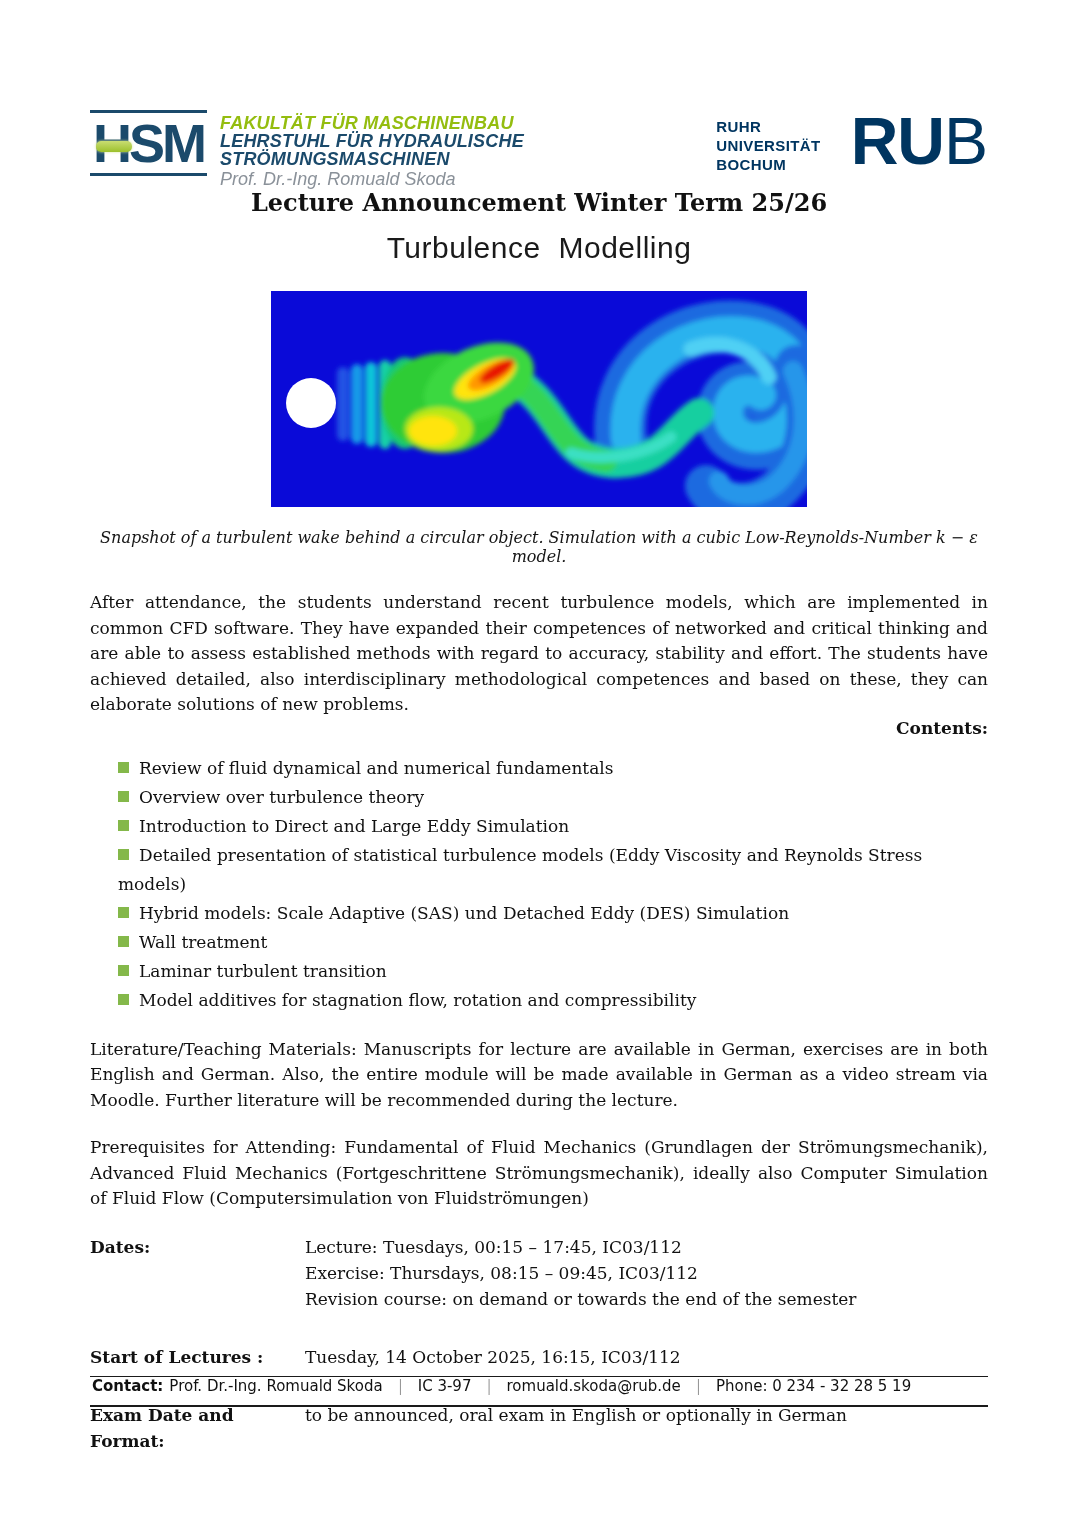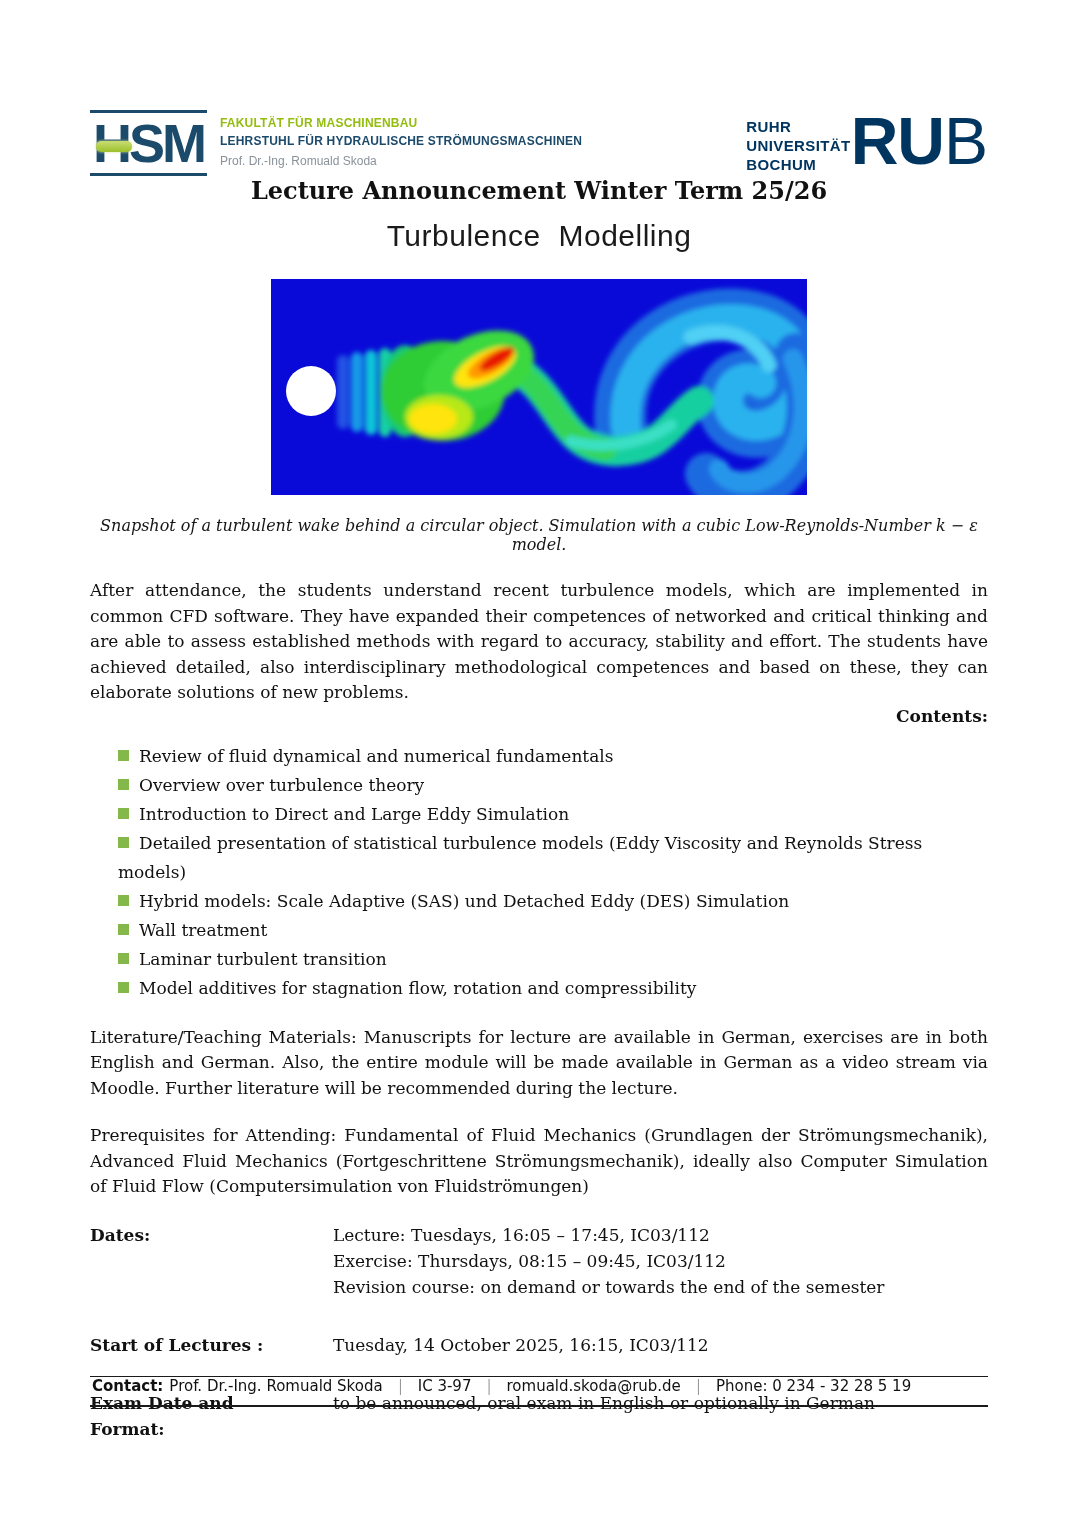--- a/index.html
+++ b/index.html
@@ -9,25 +9,25 @@
     background:#ffffff; padding:110px 90px 0 90px; overflow:hidden;
     font-family:"DejaVu Serif", serif; color:#111;
   }
   
   .masthead { display:flex; justify-content:space-between; align-items:flex-start; }
   .hsm { display:flex; gap:13px; align-items:flex-start; }
   .hsm-mark { position:relative; border-top:3px solid var(--hsm-navy); border-bottom:3px solid var(--hsm-navy); padding:1px 3px; }
   .hsm-letters { font-family:"Liberation Sans", sans-serif; font-weight:bold; font-size:54px; line-height:58px; letter-spacing:-3px; color:var(--hsm-navy); }
   .hsm-bar { position:absolute; left:6px; top:28px; width:36px; height:11px; border-radius:5px;
              background:linear-gradient(180deg,#c9dd72,#9cc02c); box-shadow:0 0 3px #d6e49a; }
-  .hsm-text { margin-top:4px; font-family:"Liberation Sans", sans-serif; font-size:12px; line-height:18px; }
+  .hsm-text { margin-top:4px; font-family:"Liberation Sans", sans-serif; font-size:18px; line-height:18px;font-style:italic; }
   .hsm-line1 { font-weight:bold; color:var(--rub-green); letter-spacing:.2px; }
   .hsm-line2 { font-weight:bold; color:var(--hsm-navy); letter-spacing:.2px; }
   .hsm-line3 { color:var(--logo-gray); margin-top:2px; }
-  .rub { display:flex; align-items:flex-start; }
+  .rub { display:flex; gap:30px; align-items:flex-start; }
   .rub-text { margin-top:7px; font-family:"Liberation Sans", sans-serif; font-weight:bold; font-size:15px; line-height:19px; color:var(--rub-navy); letter-spacing:.4px; }
   .rub-mark { font-family:"Liberation Sans", sans-serif; font-size:66px; line-height:62px; color:var(--rub-navy); }
   .rub-ru { font-weight:800; letter-spacing:-1px; }
   .rub-b  { font-weight:300; }
   
   h1 { text-align:center; font-size:24px; font-weight:bold; font-family:"DejaVu Serif", serif; }
   h2 { margin-top:14px; text-align:center; font-family:Liberation Sans, sans-serif; font-weight:400; font-size:30px; letter-spacing:.5px; word-spacing:9px; color:#1a1a1a; }
   
   figure { margin-top:26px; text-align:center; }
   .cfd { display:inline-block; width:536px; height:216px; line-height:0; }
@@ -35,21 +35,21 @@
   
   .intro { margin-top:24px; text-align:justify; font-size:17px; line-height:25.5px; }
   .contents-head { padding-left:6px; font-weight:bold; font-size:17px;text-align:right; }
   .contents { margin-top:16px; list-style:none; padding-left:28px; }
   .c-item { font-size:17px; line-height:29px; }
   .sq { display:inline-block; width:11px; height:11px; background:var(--bullet-green); margin-right:10px; position:relative; top:-1px; }
   .paras p { margin-top:22px; text-align:justify; font-size:17px; line-height:25.5px; }
   .paras strong { font-weight:normal; }
   
   .sched { margin-top:22px; }
-  .sched-row { display:flex; font-size:17px; line-height:26px;gap:28px; }
+  .sched-row { display:flex; font-size:17px; line-height:26px; }
   .s-label { width:215px; flex:none; font-weight:bold; }
   .s-value { flex:1; }
   .sched-row:nth-of-type(4), .sched-row:nth-of-type(5) { margin-top:32px; }
   
   footer {
     position:absolute; left:90px; right:90px; top:1376px;
     border-top:1.5px solid #1a1a1a; border-bottom:2.5px solid #1a1a1a;
     padding:0 2px 10px 2px;
     font-family:"DejaVu Sans", sans-serif; font-size:15px; color:#111; white-space:nowrap;
   }
@@ -150,21 +150,21 @@
 
       <p><strong>Literature/Teaching Materials:</strong> <span>Manuscripts for lecture are available in German, exercises are in both English and German. Also, the entire module will be made available in German as a video stream via Moodle. Further literature will be recommended during the lecture.</span></p>
 
       <p><strong>Prerequisites for Attending:</strong> <span>Fundamental of Fluid Mechanics (Grundlagen der Strömungsmechanik), Advanced Fluid Mechanics (Fortgeschrittene Strömungsmechanik), ideally also Computer Simulation of Fluid Flow (Computersimulation von Fluidströmungen)</span></p>
     </div>
 
   <div class="sched">
 
       <div class="sched-row">
         <div class="s-label">Dates:</div>
-        <div class="s-value">Lecture: Tuesdays, 16:05 – 17:45, IC03/112</div>
+        <div class="s-value">Lecture: Tuesdays, 00:15 – 17:45, IC03/112</div>
       </div>
 
       <div class="sched-row">
         <div class="s-label"></div>
         <div class="s-value">Exercise: Thursdays, 08:15 – 09:45, IC03/112</div>
       </div>
 
       <div class="sched-row">
         <div class="s-label"></div>
         <div class="s-value">Revision course: on demand or towards the end of the semester</div>

